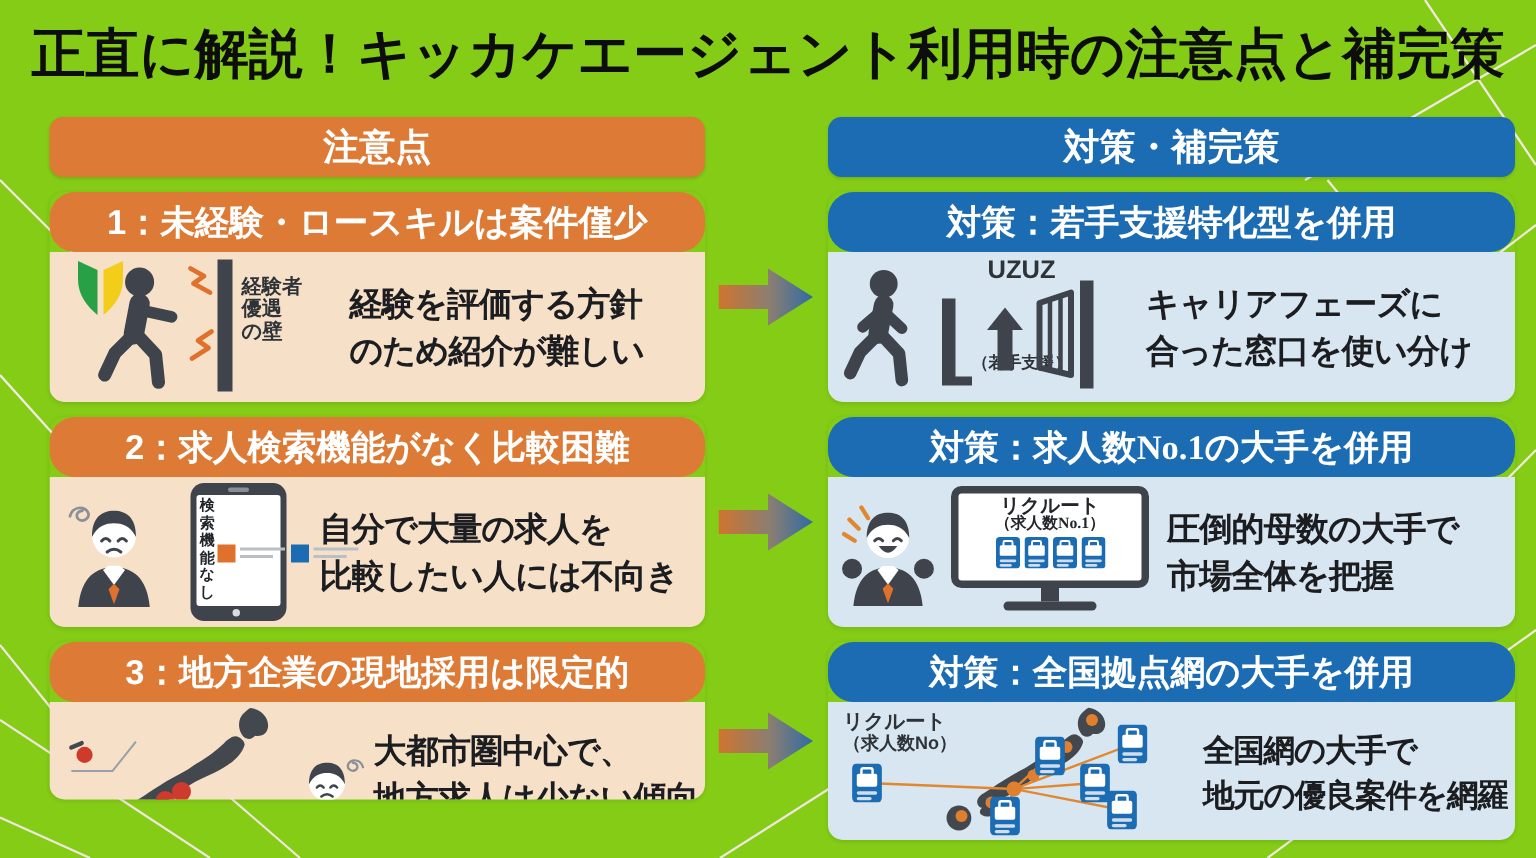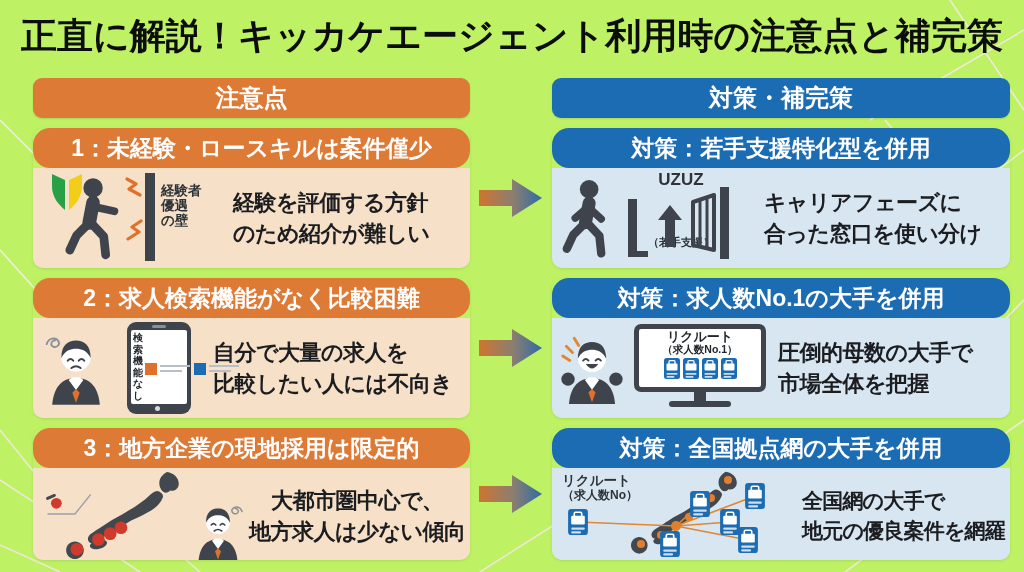--- a/index.html
+++ b/index.html
@@ -1,38 +1,38 @@
 <!DOCTYPE html>
 <html><head>
 <meta charset="utf-8">
 <style>
   html,body{margin:0;padding:0;background:#ffffff;}
-  .canvas{position:relative;width:1024px;height:572px;overflow:hidden;background:#bef264;
+  .canvas{position:relative;width:1024px;height:572px;overflow:hidden;background:#84cc16;
           font-family:"Liberation Sans","DejaVu Sans",sans-serif;}
   .bg-pattern{position:absolute;left:0;top:0;pointer-events:none;}
   .page-title{position:absolute;top:12px;left:0;width:1024px;text-align:center;
               font-size:36px;font-weight:900;color:#0d0d0d;letter-spacing:0;}
   .col-header{position:absolute;top:78px;height:40px;border-radius:9px;display:flex;
               align-items:center;justify-content:center;color:#fff;font-size:24px;font-weight:900;
               box-shadow:0 1px 2px rgba(0,0,0,.12);}
   .col-header.orange{left:33px;width:437px;background:#DD7B36;}
   .col-header.blue{left:552px;width:458px;background:#1B6CB3;}
 
   .card{position:absolute;border-radius:10px;overflow:hidden;display:flex;flex-direction:column;
         box-shadow:0 1px 3px rgba(0,0,0,.10);}
   .card .hd{height:40px;flex:none;display:flex;align-items:center;justify-content:center;
             color:#fff;font-size:23px;font-weight:900;border-radius:17px;}
   .card .bd{flex:1;display:flex;align-items:center;padding:3px 6px 3px 8px;}
   .card.orange .hd{background:#DD7B36;} .card.orange .bd{background:#F7E0C8;}
   .card.blue .hd{background:#1B6CB3;} .card.blue .bd{background:#D8E6F1;}
   .c1{left:33px;top:128px;width:437px;height:140px;}
   .s1{left:552px;top:128px;width:458px;height:140px;}
   .c2{left:33px;top:278px;width:437px;height:140px;}
-  .s2{left:552px;top:278px;width:458px;height:140px;}
-  .c3{left:33px;top:428px;width:437px;height:132px;text-align:center;}
+  .s2{left:552px;top:278px;width:458px;height:140px;font-family:Liberation Serif, serif;}
+  .c3{left:33px;top:428px;width:437px;height:105px;}
   .s3{left:552px;top:428px;width:458px;height:132px;}
 
   .icon-area{position:relative;flex:none;height:94px;}
   .body-text{flex:1;margin-left:4px;font-size:22px;font-weight:900;color:#1b1d20;
              line-height:1.42;letter-spacing:-0.5px;white-space:nowrap;}
   .body-text .tl{display:block;}
   .body-text.tight{font-size:21px;letter-spacing:-0.8px;}
 
   .arrow{position:absolute;left:479px;}
 

